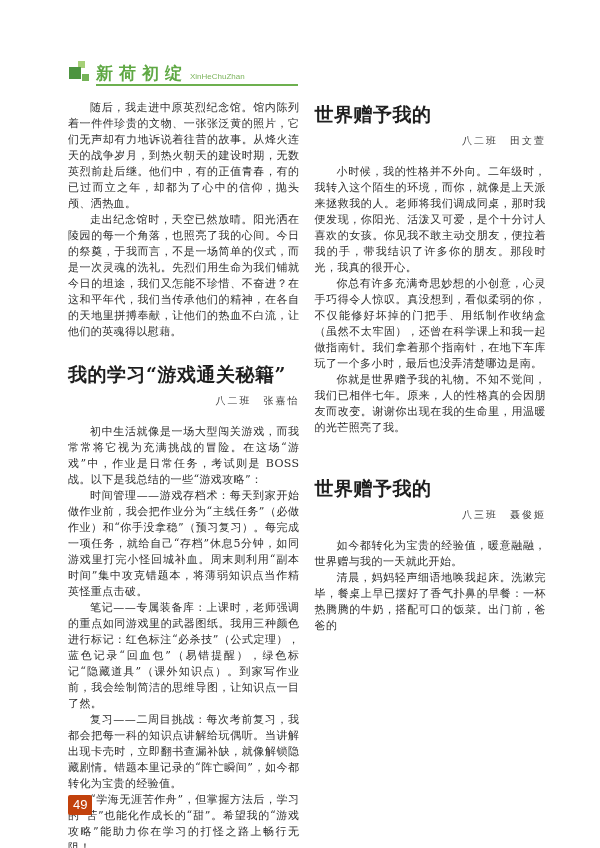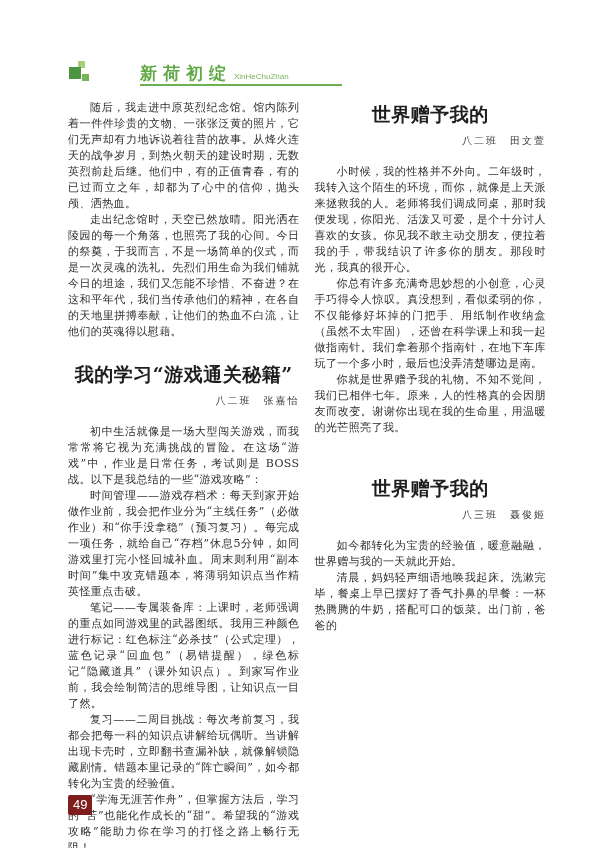--- a/index.html
+++ b/index.html
@@ -8,21 +8,21 @@
     width:600px;height:848px;
     margin:0 auto;
     background:#ffffff;
     font-family:"DejaVu Serif","Liberation Serif",serif;
     color:#2e2e2e;
     overflow:hidden;
     box-sizing:border-box;
     padding:52px 54px 0 68px;
   }
   
-  .masthead{display:flex;align-items:flex-end;height:34px;margin-bottom:14px;gap:44px;}
+  .masthead{display:flex;align-items:flex-end;height:34px;margin-bottom:14px;}
   .logo{position:relative;width:26px;height:26px;flex:0 0 26px;margin-right:2px;}
   .logo i{position:absolute;display:block;}
   .logo .sq1{width:7px;height:7px;background:#a6d078;left:10px;top:1px;}
   .logo .sq2{width:12px;height:12px;background:#4d9440;left:1px;top:7px;}
   .logo .sq3{width:7px;height:7px;background:#74b357;left:14px;top:14px;}
   .masthead-rule{
     display:flex;align-items:flex-end;
     width:202px;
     border-bottom:2px solid #6db04f;
     padding-bottom:2px;
@@ -43,21 +43,20 @@
     font-size:11px;
     line-height:16px;
     text-align:justify;
     text-justify:inter-character;
     text-indent:2em;
     letter-spacing:0.4px;
     color:#2e2e2e;
   }
   .essay-title{
     margin:22px 0 8px;
-    text-align:center;
     font-size:19px;
     line-height:24px;
     font-weight:bold;
     color:#1e1e1e;
     letter-spacing:0.5px;
     white-space:nowrap;
   }
   .essay-title.first{margin-top:2px;}
   .essay-title.second{margin-top:40px;}
   .byline{
@@ -65,21 +64,21 @@
     font-size:10px;
     color:#3a3a3a;
     letter-spacing:2px;
     margin:0 0 16px;
   }
   
   .page-num{
     position:absolute;
     left:68px;top:795px;
     min-width:14px;
-    background:#7f1d1d;
+    background:#c2410c;
     color:#ffffff;
     font-family:"Liberation Sans","DejaVu Sans",sans-serif;
     font-size:13px;
     line-height:18px;
     text-align:center;
     padding:1px 5px;
     border-radius:2px;
   }
 </style>
 </head>

